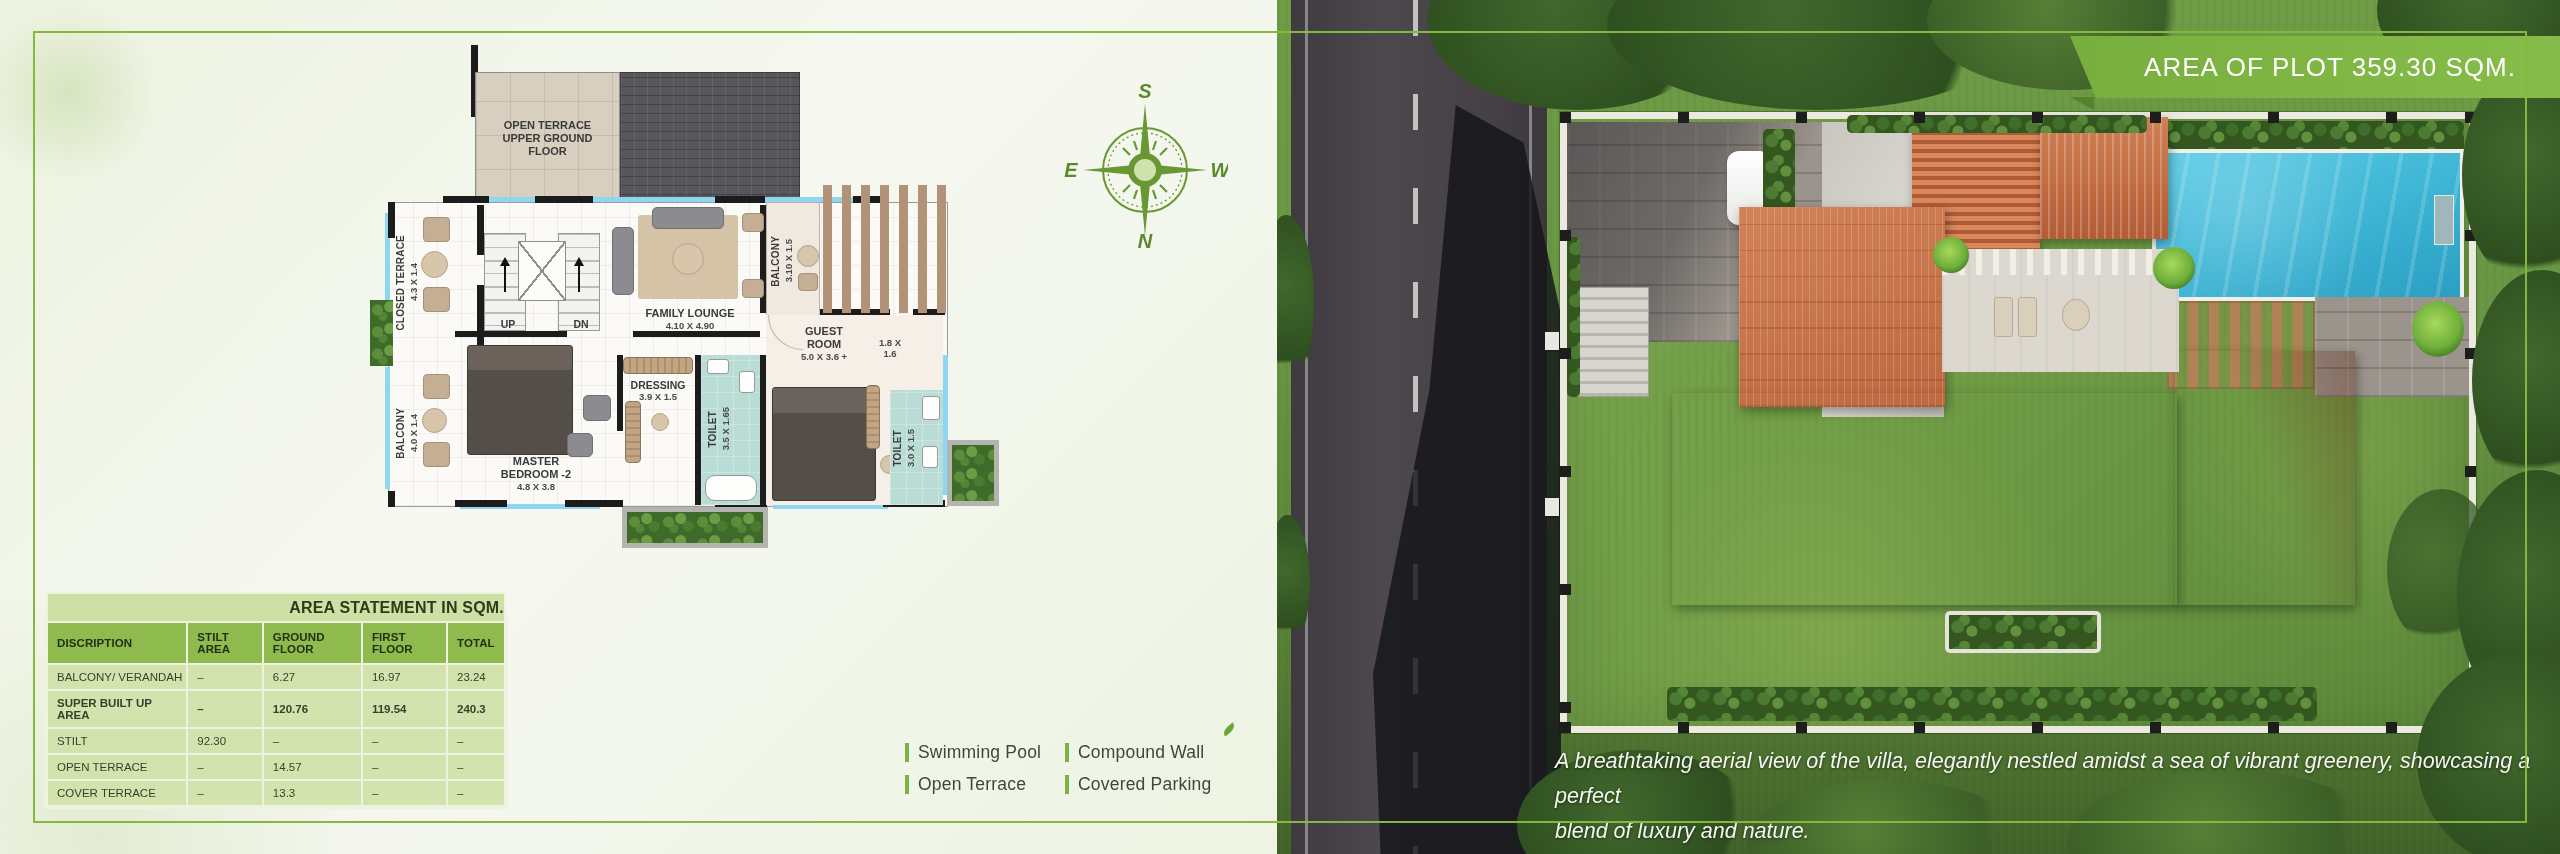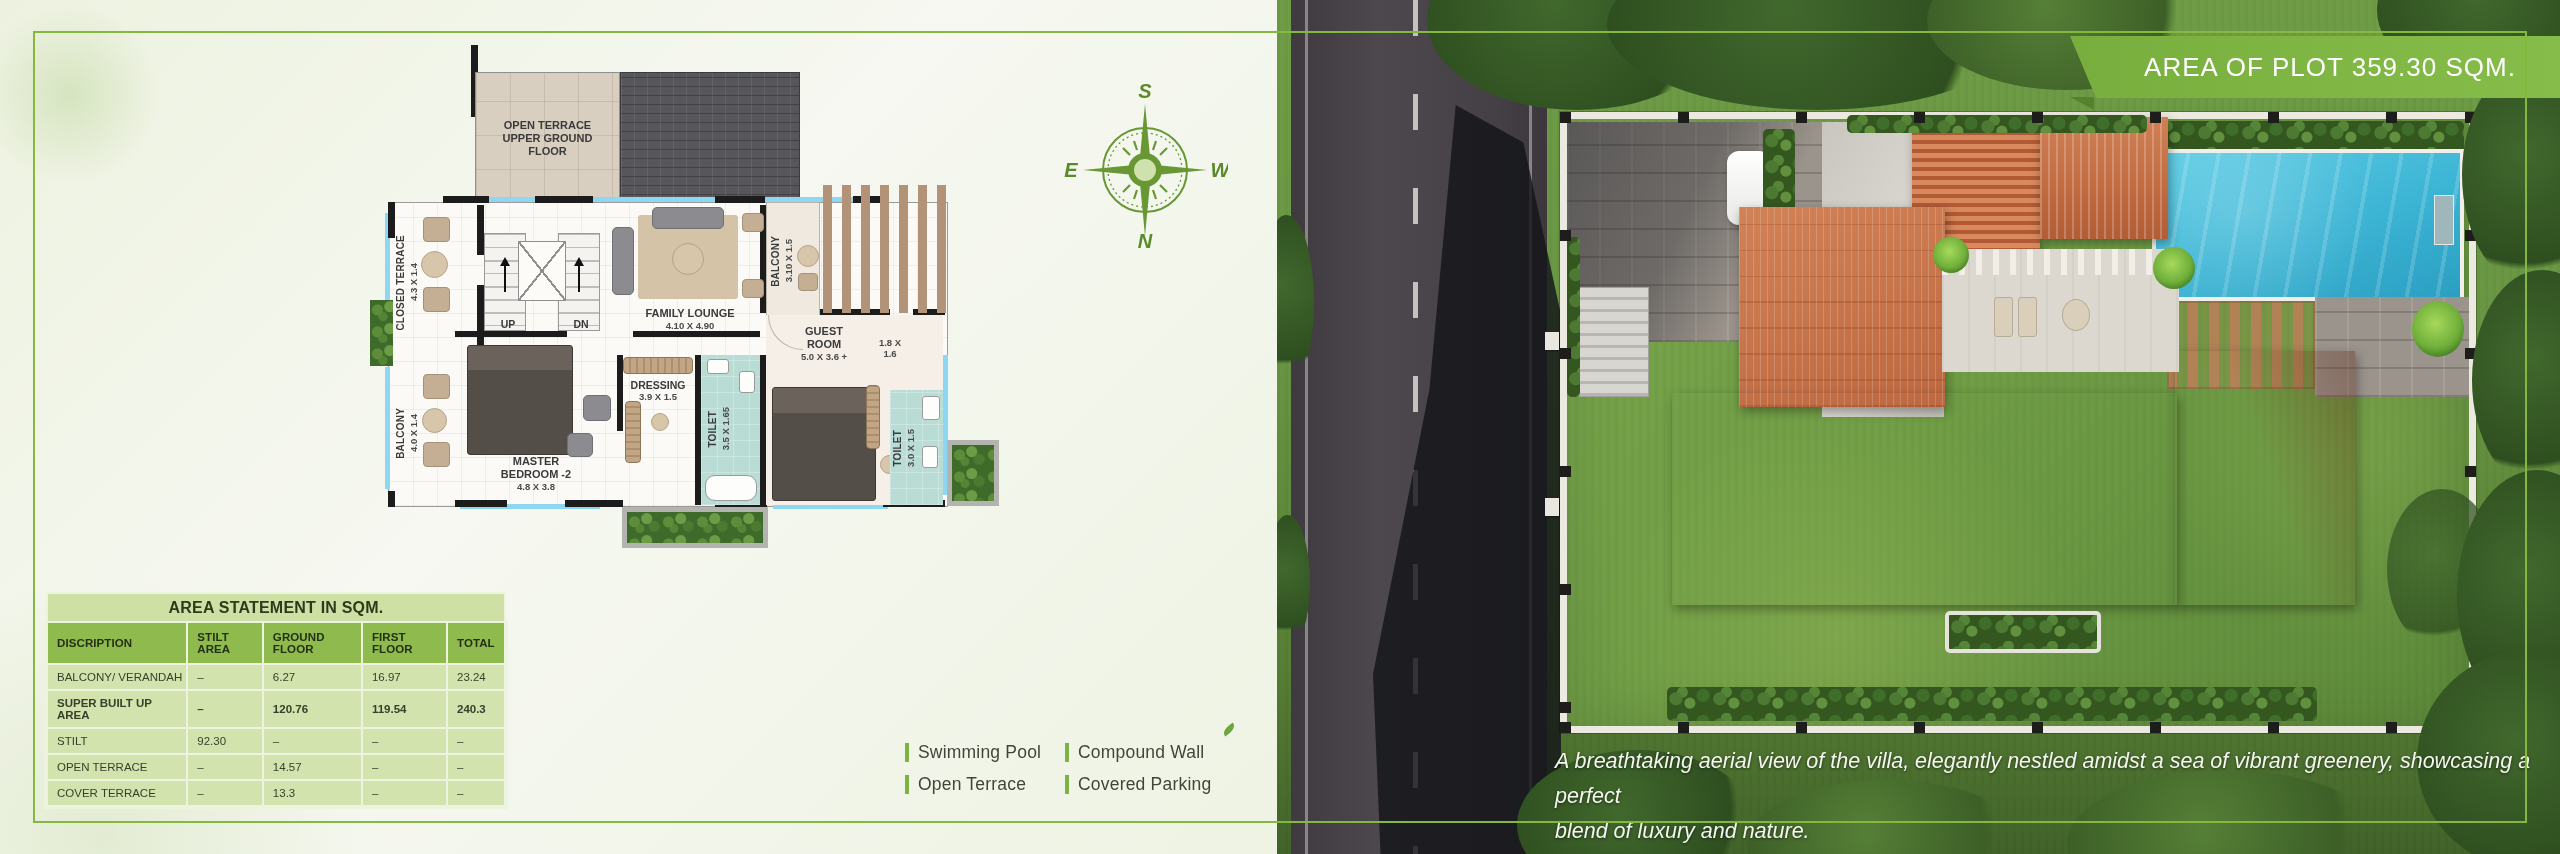--- a/index.html
+++ b/index.html
@@ -70,21 +70,21 @@
   .pergola-plan{background:repeating-linear-gradient(90deg,#b29377 0 9px,rgba(178,147,119,0) 9px 19px);}
   .arcdoor{border:1.5px solid #b9b4aa;border-right:none;border-top:none;border-radius:0 0 0 100%;}
 
   
   .compass{position:absolute;left:1063px;top:80px;width:165px;height:170px;}
 
   
   .area-table{position:absolute;left:46px;top:592px;width:460px;border-collapse:collapse;
       box-shadow:0 0 0 2px #eef3df;}
   .area-table caption{background:#cfe0a4;color:#2e3a1c;font-weight:800;font-size:16px;
-      padding:5px 0 4px;letter-spacing:.2px;border:2px solid #eef3df;border-bottom:none;}
+      padding:5px 0 4px;letter-spacing:.2px;border:2px solid #eef3df;border-bottom:none;text-align:right;}
   .area-table th{background:#8eba4e;color:#243015;font-size:11.5px;font-weight:800;
       text-align:left;padding:8px 0 8px 9px;border:2px solid #eef3df;letter-spacing:.1px;}
   .area-table td{background:#d3e3ae;color:#37402a;font-size:11.5px;padding:6px 0 6px 9px;
       border:2px solid #eef3df;}
   .area-table tr.bold-row td{font-weight:800;}
   .area-table td.norm{font-weight:400;}
   .col-desc{width:147px;}.col-stilt{width:75px;}.col-gf{width:100px;}.col-ff{width:85px;}.col-total{width:50px;margin-left:24px;}
 
   
   .legend{position:absolute;left:905px;top:742px;display:grid;

